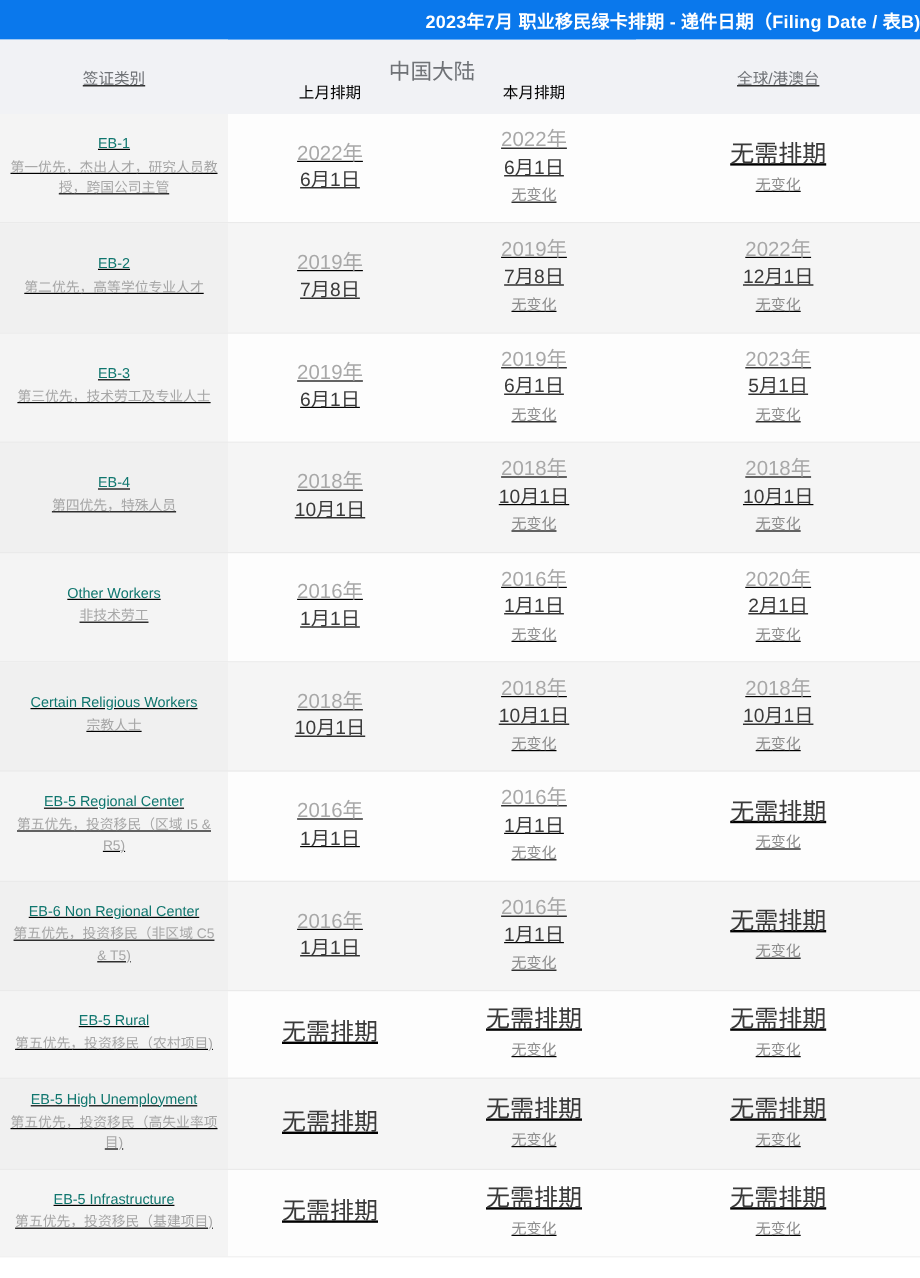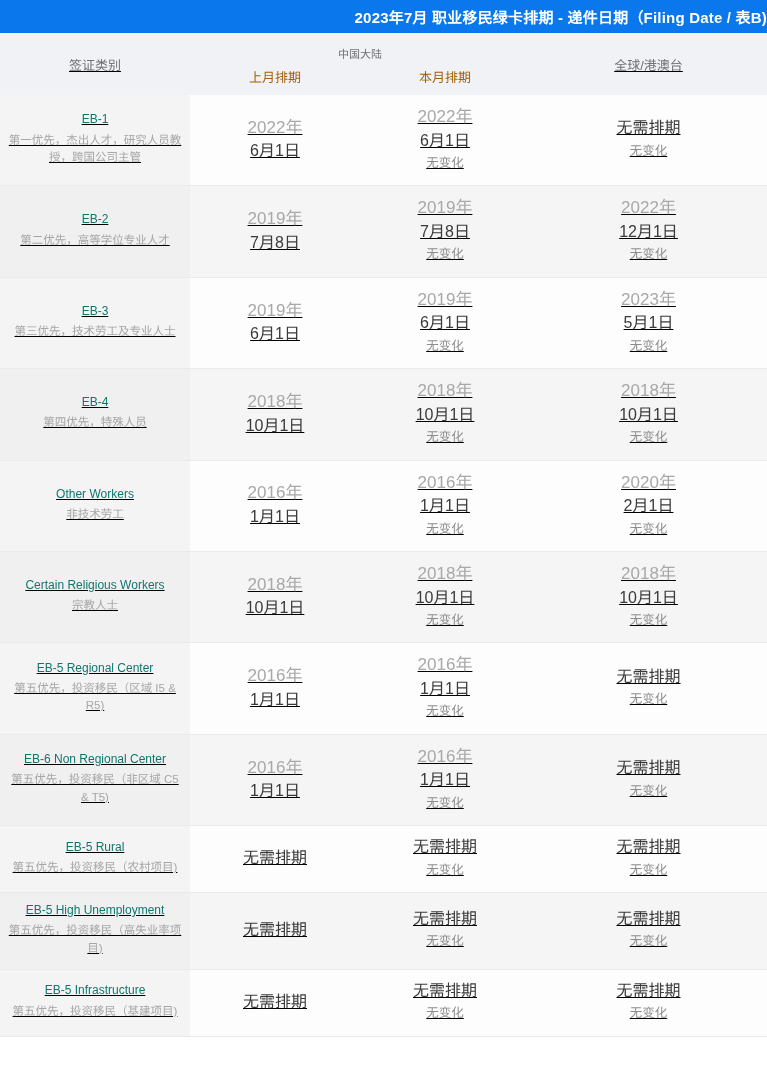--- a/index.html
+++ b/index.html
@@ -61,35 +61,35 @@
   .hdr-china-group {
     height: 62px;
     position: relative;
   }
   .hdr-china-top {
     position: absolute;
     top: 12px;
     left: 0;
     width: 100%;
     text-align: center;
-    font-size: 11px;
+    font-size: 18px;
     color: #6f7276;
   }
   .hdr-china-sub-wrap {
     position: absolute;
     bottom: 9px;
     left: 0;
     width: 100%;
     display: flex;
   }
   .hdr-china-sub {
     flex: 1 1 50%;
     text-align: center;
     font-size: 13px;
-    color: #a16207;
+    color: #000000;
   }
   .hdr-glob { height: 62px; }
 
   
   .data-row td {
     vertical-align: middle;
     padding: 0;
     border: none;
     border-bottom: 1px solid #eaeaea;
   }
@@ -129,21 +129,21 @@
     color: #3a3a3a;
     line-height: 1.4;
   }
   .date-note {
     font-size: 12.5px;
     color: #8d8d8d;
     line-height: 1.55;
     margin-top: 2px;
   }
   .date-main.nowait {
-    font-size: 16px;
+    font-size: 20px;
   }
 </style>
 </head>
 <body>
 
 <div class="visa-bulletin">
 
   <div class="title-bar">
     <span>2023年7月 职业移民绿卡排期 - 递件日期（Filing Date / 表B)</span>
   </div>

